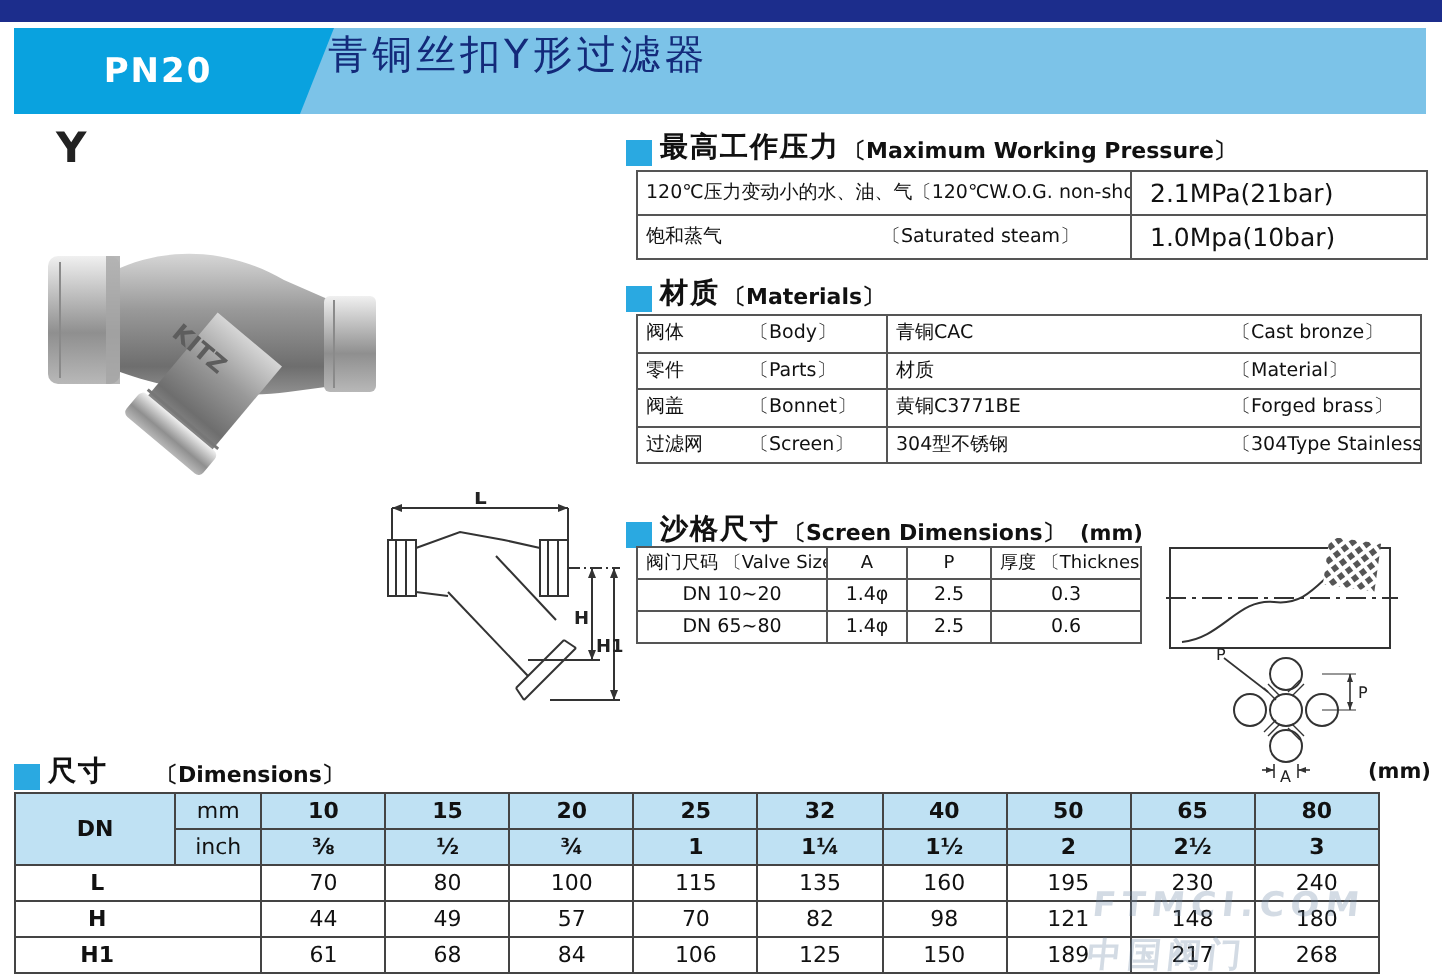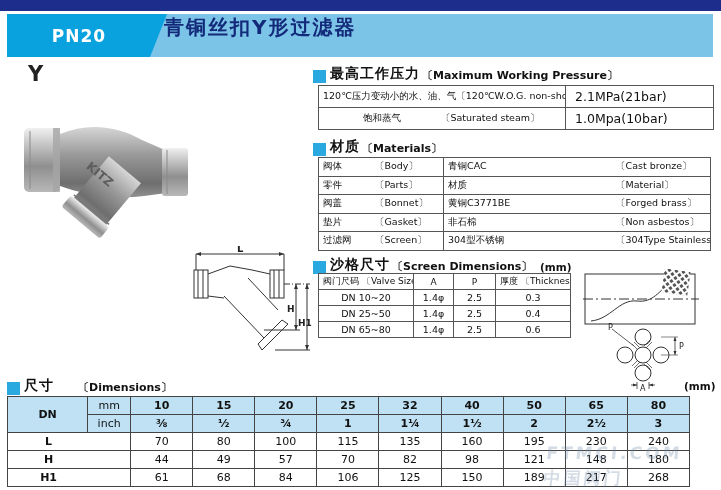--- a/index.html
+++ b/index.html
@@ -6,42 +6,42 @@
   .page { position:relative; width:721px; height:490px; background:#fff; overflow:hidden;
           font-family:"DejaVu Sans","Liberation Sans",sans-serif; color:#111; }
 
   
   .topbar { position:absolute; left:0; top:0; width:721px; height:11px; background:#1c2d8c; }
   .banner { position:absolute; left:7px; top:14px; width:706px; height:43px; background:#7cc3e8; }
   .pn20   { position:absolute; left:0; top:0; width:160px; height:43px; background:#09a2df;
             clip-path:polygon(0 0,100% 0,calc(100% - 17px) 100%,0 100%);
             display:flex; align-items:center; justify-content:center; }
   .pn20 span { color:#fff; font-weight:bold; font-size:17px; letter-spacing:1px; padding-right:16px; }
-  .banner-title { position:absolute; left:157px; top:0px; font-size:20px; font-weight:bold;
+  .banner-title { position:absolute; left:157px; top:0px; font-size:20px; font-weight:normal;
                   color:#132a7a; letter-spacing:2px; white-space:nowrap; }
   .banner-sub   { position:absolute; left:159px; top:26px; font-size:10.5px; font-weight:bold;
                   color:#132a7a; white-space:nowrap; }
 
   .y-label { position:absolute; left:28px; top:62px; font-size:21px; font-weight:bold; color:#222; }
 
   
   .sec-hdr { position:absolute; display:flex; align-items:flex-end; white-space:nowrap; }
   .bullet  { width:13px; height:13px; background:#2aa9e1; margin-right:4px; flex:0 0 auto; }
   .sec-zh  { font-size:14px; font-weight:bold; letter-spacing:1px; }
   .sec-en  { font-size:11px; font-weight:bold; margin-left:2px; }
   .unit-label { position:absolute; font-size:10.5px; font-weight:bold; }
 
   
   table { border-collapse:collapse; table-layout:fixed; }
   td { border:1px solid #555; font-size:10px; padding:0 4px; overflow:hidden; white-space:nowrap; }
 
   
   .tbl-pressure { position:absolute; left:318px; top:85px; width:395px; }
   .tbl-pressure td { height:21px; }
-  .tbl-pressure .lbl-zh { font-size:9.5px;text-align:center; }
+  .tbl-pressure .lbl-zh { font-size:9.5px; }
   .tbl-pressure .lbl-en { font-size:9.5px; }
   .tbl-pressure .zh-fix { display:inline-block; width:118px; }
   .tbl-pressure .val { font-size:12.5px; padding-left:9px; }
 
   
   .tbl-materials { position:absolute; left:318px; top:157px; width:392px; }
   .tbl-materials td { height:17.5px; font-size:9.5px; }
   .part-zh { display:inline-block; width:52px; }
   .mat-zh  { display:inline-block; width:168px; }
 
@@ -188,24 +188,20 @@
     </tr>
     <tr>
       <td><span class="part-zh">零件</span><span>〔Parts〕</span></td>
       <td><span class="mat-zh">材质</span><span>〔Material〕</span></td>
     </tr>
     <tr>
       <td><span class="part-zh">阀盖</span><span>〔Bonnet〕</span></td>
       <td><span class="mat-zh">黄铜C3771BE</span><span>〔Forged brass〕</span></td>
     </tr>
     <tr>
-      <td><span class="part-zh">垫片</span><span>〔Gasket〕</span></td>
-      <td><span class="mat-zh">非石棉</span><span>〔Non asbestos〕</span></td>
-    </tr>
-    <tr>
       <td><span class="part-zh">过滤网</span><span>〔Screen〕</span></td>
       <td><span class="mat-zh">304型不锈钢</span><span>〔304Type Stainless steel〕</span></td>
     </tr>
   </tbody>
     </table>
 
   <div class="sec-hdr" style="left:313px; top:256px;">
     <span class="bullet"></span>
     <span class="sec-zh">沙格尺寸</span>
     <span class="sec-en">〔Screen Dimensions〕</span>
@@ -223,26 +219,20 @@
       <td class="szcell"><span>阀门尺码</span> <span>〔Valve Size〕</span></td>
       <td>A</td>
       <td>P</td>
       <td><span>厚度</span> <span>〔Thickness〕</span></td>
     </tr>
     <tr>
       <td>DN 10~20</td>
       <td>1.4φ</td>
       <td>2.5</td>
       <td>0.3</td>
-    </tr>
-    <tr>
-      <td>DN 25~50</td>
-      <td>1.4φ</td>
-      <td>2.5</td>
-      <td>0.4</td>
     </tr>
     <tr>
       <td>DN 65~80</td>
       <td>1.4φ</td>
       <td>2.5</td>
       <td>0.6</td>
     </tr>
   </tbody>
     </table>
 

